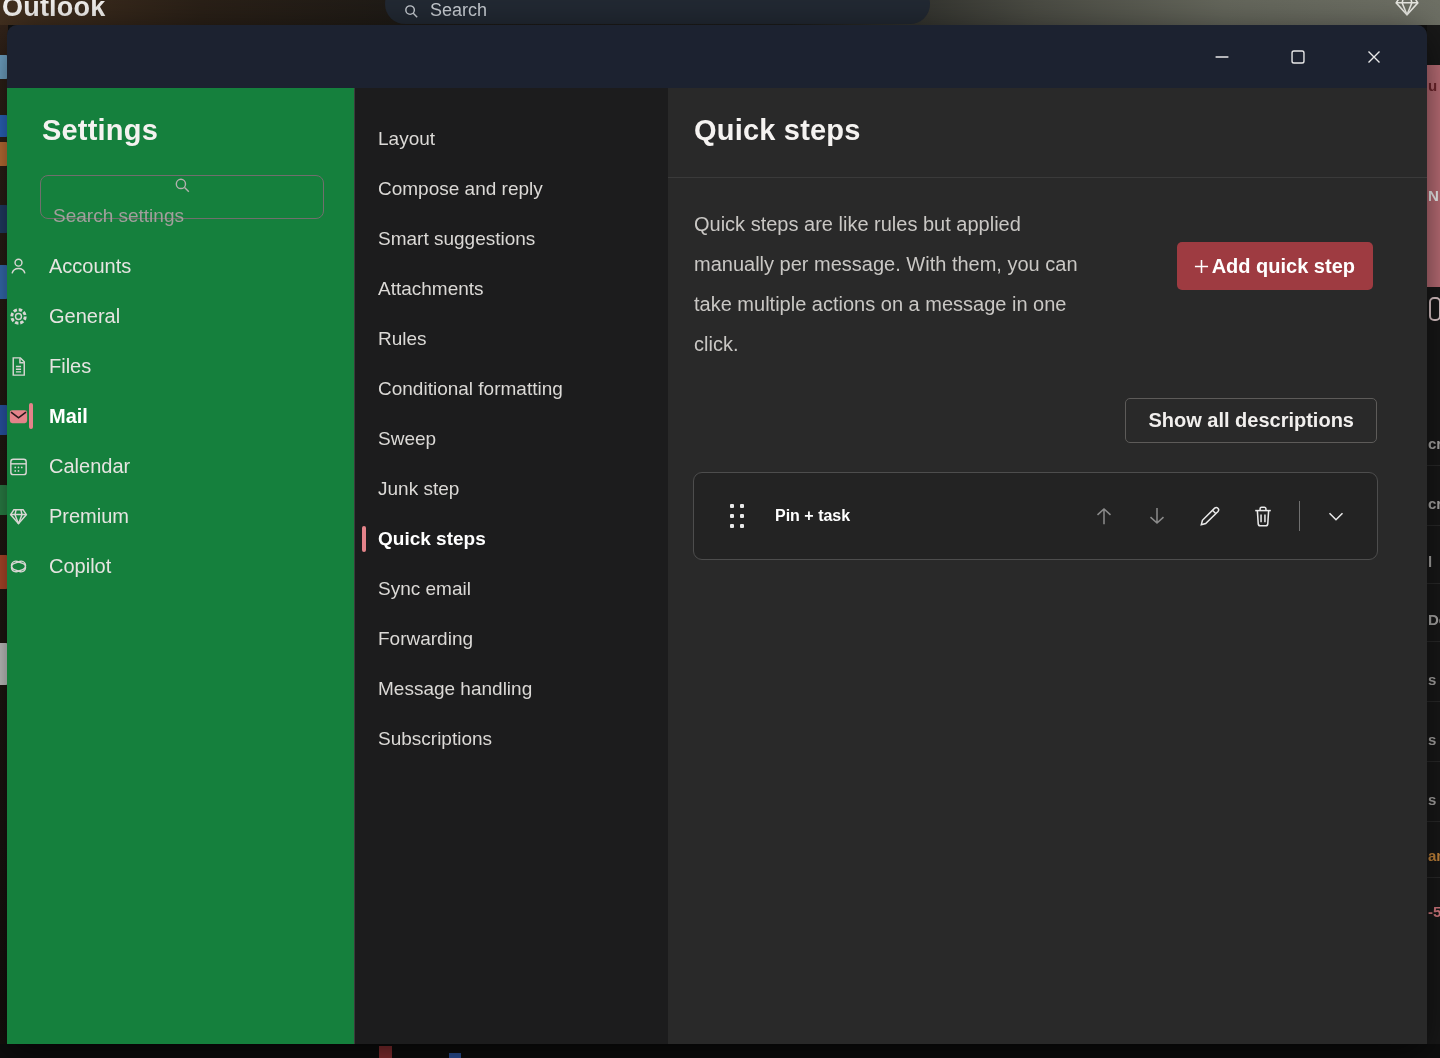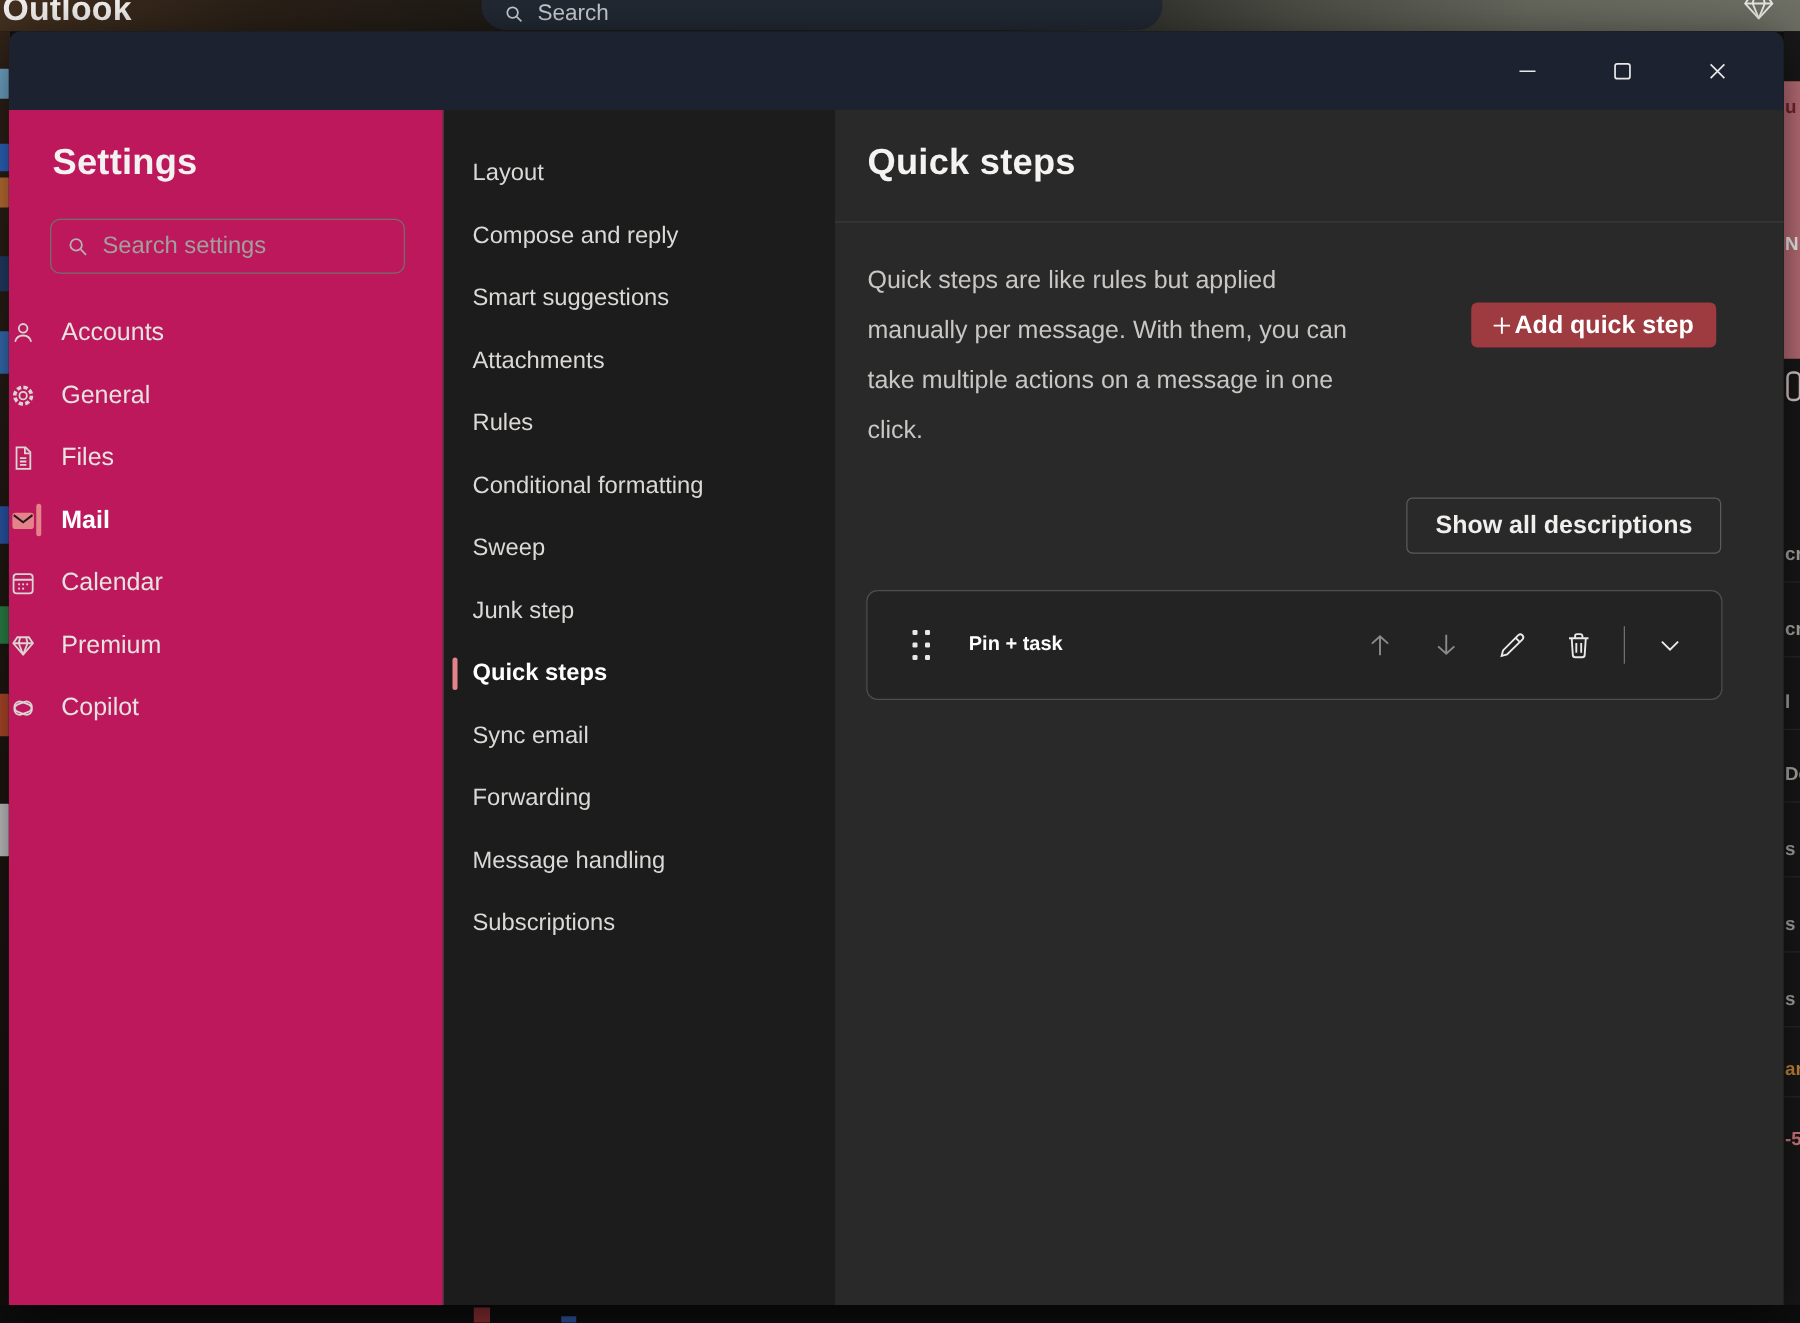--- a/index.html
+++ b/index.html
@@ -41,25 +41,25 @@
     border-radius:10px 10px 0 0; overflow:hidden;
     box-shadow:0 10px 40px rgba(0,0,0,.65);
     background:#1c1c1d;
   }
   .modal-header { height:63px; background:#1c2230; display:flex; align-items:center; justify-content:flex-end; }
   .winbtn { width:46px; height:40px; display:flex; align-items:center; justify-content:center; margin-right:30px; cursor:default; }
   .winbtn svg { width:22px; height:22px; stroke:#e9e9e9; stroke-width:1.5; fill:none; }
   .modal-body { display:flex; height:956px; }
 
   
-  .sidebar { width:348px; background:#be185d; border-right:1px solid #3c3c3c; position:relative; padding-top:26px; }
+  .sidebar { width:348px; background:#15803d; border-right:1px solid #3c3c3c; position:relative; padding-top:26px; }
   .settings-title { color:#f4f2f0; font-size:29px; font-weight:700; margin:0 0 28px 35px; letter-spacing:.2px; }
   .search-box {
     margin-left:33px; width:284px; height:44px; border:1px solid #716f6d; border-radius:8px;
-    display:flex; align-items:center; padding:0 12px; gap:10px; background:transparent;
+    display:flex; align-items:center; padding:0 12px; gap:10px; background:transparent;flex-direction:column;
   }
   .search-box svg { width:19px; height:19px; flex:0 0 auto; }
   .search-box input { background:transparent; border:none; outline:none; color:#e7e5e3; font-size:19px; width:100%;
     font-family:"Liberation Sans",sans-serif; }
   .search-box input::placeholder { color:#a29f9d; }
   .nav { margin-top:22px; }
   .nav-item { position:relative; height:50px; display:flex; align-items:center; gap:19px; cursor:default; }
   .nav-item svg { width:23px; height:23px; stroke:#d8d6d3; stroke-width:1.5; fill:none; flex:0 0 auto; }
   .nav-item .lbl { color:#e6e4e1; font-size:20px; }
   .nav-item.selected .lbl { color:#ffffff; font-weight:700; }
@@ -71,21 +71,21 @@
   .cat-item .lbl { color:#dbd9d6; font-size:19px; }
   .cat-item.selected .lbl { color:#ffffff; font-weight:700; }
   .cat-item.selected .pill { position:absolute; left:7px; top:12px; width:4px; height:26px; border-radius:2px; background:#e4838a; }
 
   
   .pane { flex:1; background:#292929; position:relative; }
   .pane-header { height:90px; padding:26px 0 0 26px; border-bottom:1px solid #3a3a3a; }
   .pane-title { color:#f5f3f1; font-size:29px; font-weight:700; letter-spacing:.2px; }
   .pane-desc { margin:26px 0 0 26px; width:405px; color:#c9c7c4; font-size:20px; line-height:40px; }
   .btn-add {
-    position:absolute; top:154px; right:54px; height:36px; padding:0 18px 0 14px;
+    position:absolute; top:154px; right:54px; height:48px; padding:0 18px 0 14px;
     background:#9e3b41; border:none; border-radius:5px; color:#ffffff; font-size:20px; font-weight:700;
     display:flex; align-items:center; cursor:default; font-family:"Liberation Sans",sans-serif;
   }
   .btn-add svg { width:21px; height:21px; stroke:#fff; stroke-width:1.8; fill:none; }
   .btn-showall {
     position:absolute; top:310px; right:50px; height:45px; padding:0 22px;
     background:transparent; border:1px solid #5d5b59; border-radius:5px;
     color:#f1efed; font-size:20px; font-weight:700; cursor:default; font-family:"Liberation Sans",sans-serif;
   }
   .step-card {

